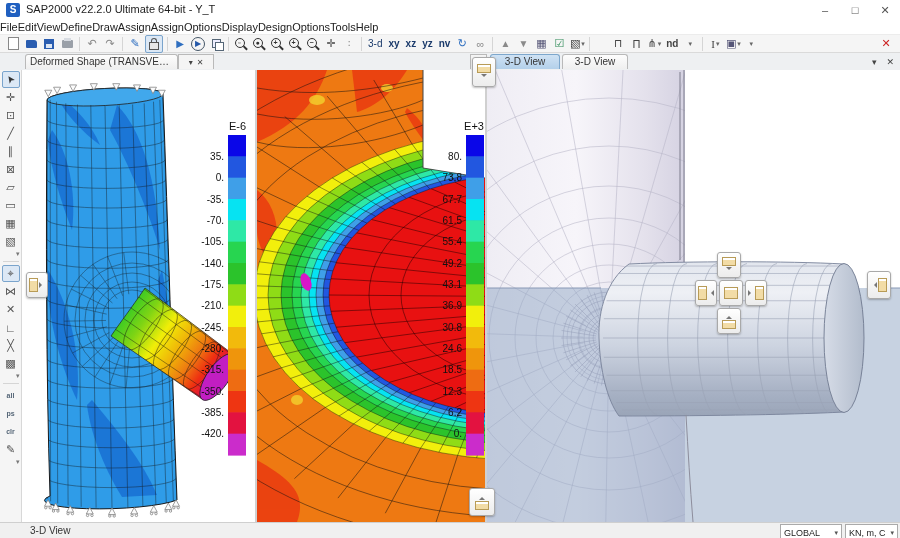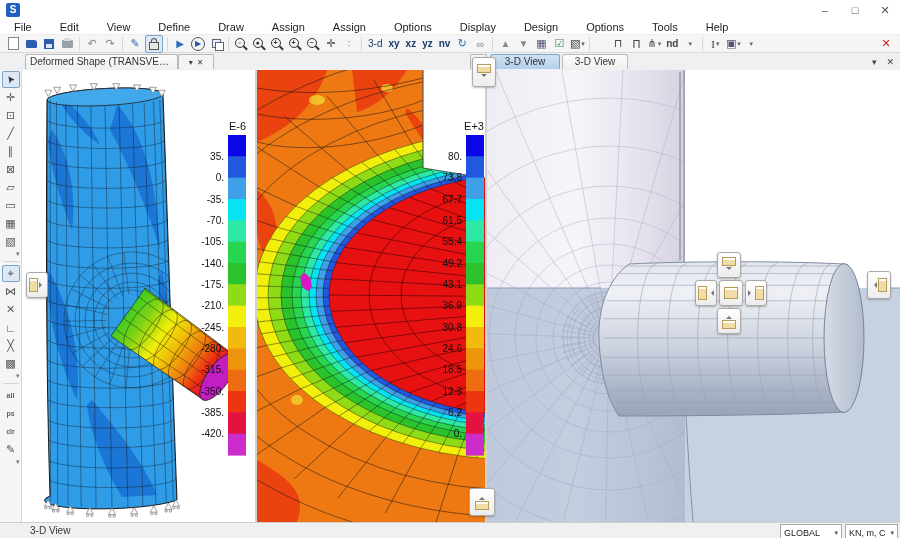--- a/index.html
+++ b/index.html
@@ -6,21 +6,21 @@
   #app{position:relative;width:900px;height:538px;background:#fff;overflow:hidden;
        font-family:"Liberation Sans","DejaVu Sans",sans-serif;-webkit-font-smoothing:antialiased;}
   
   #titlebar{position:absolute;left:0;top:0;width:900px;height:20px;background:#fff;border-bottom:1px solid #e6e6e6;}
   #app-logo{position:absolute;left:6px;top:3px;width:14px;height:14px;background:#1f5fc0;color:#fff;
             border-radius:2px;font:bold 10px/14px "Liberation Sans",sans-serif;text-align:center;}
   #win-title{position:absolute;left:26px;top:3px;font-size:11px;color:#222;}
   .win-ctl{position:absolute;top:0;width:30px;height:20px;text-align:center;font-size:11px;line-height:20px;color:#555;}
   
   #menubar{position:absolute;left:0;top:20px;width:900px;height:14px;background:#fff;display:flex;align-items:center;}
-  .menu-item{font-size:11px;color:#222;padding:0 14px;line-height:14px;}
+  .menu-item{font-size:11px;color:#222;padding:0 0;line-height:14px;}
   
   #toolbar{position:absolute;left:0;top:34px;width:900px;height:19px;background:#f5f5f5;
            border-top:1px solid #ececec;border-bottom:1px solid #dadada;display:flex;align-items:center;padding-left:4px;box-sizing:border-box;}
   .tb{height:16px;min-width:16px;display:flex;align-items:center;justify-content:center;font-size:11px;color:#444;margin:0 1px;}
   .tb.sm{font-size:10px;}
   .tb-sep{width:1px;height:14px;background:#d5d5d5;margin:0 3px;}
   .tb-lbl{font:bold 10px "Liberation Sans",sans-serif;color:#1a3a6b;padding:0 3px;}
   .dd{font-size:7px;color:#666;margin-left:1px;}
   .boxed{border:1px solid #7aa4cc;background:#dce8f5;border-radius:2px;}
   
@@ -89,20 +89,21 @@
              font-size:9px;color:#222;display:flex;align-items:center;justify-content:space-between;padding:8px 3px;}
   .sb-select .dd{font-size:7px;color:#555;}
 </style>
 </head>
 <body>
 
 <div id="app">
 
   <div id="titlebar">
     <div id="app-logo">S</div>
+    <div id="win-title">SAP2000 v22.2.0 Ultimate 64-bit - Y_T</div>
     <div class="win-ctl" style="right:60px">–</div>
     <div class="win-ctl" style="right:30px">□</div>
     <div class="win-ctl" style="right:0">✕</div>
   </div>
 
   <div id="menubar">
     <span class="menu-item">File</span>
     <span class="menu-item">Edit</span>
     <span class="menu-item">View</span>
     <span class="menu-item">Define</span>

